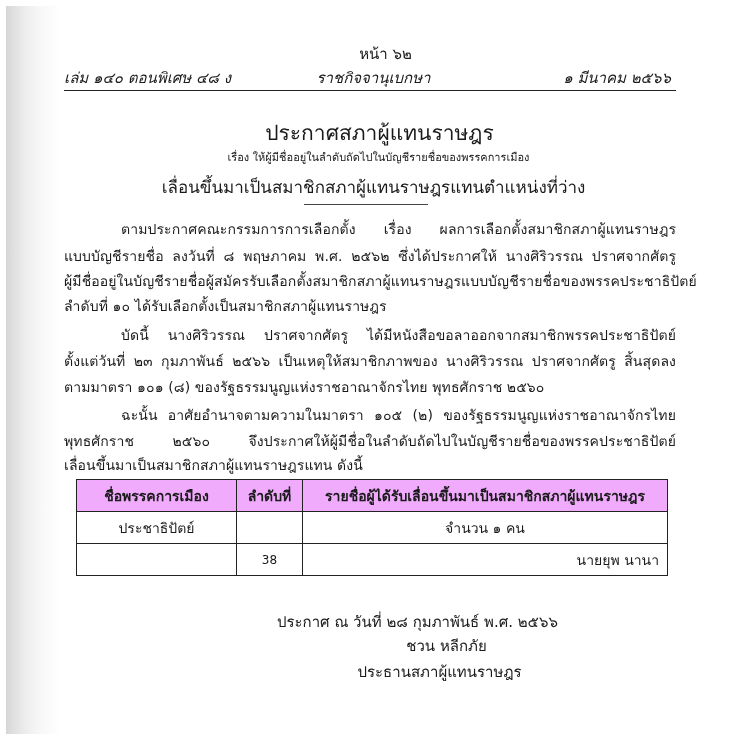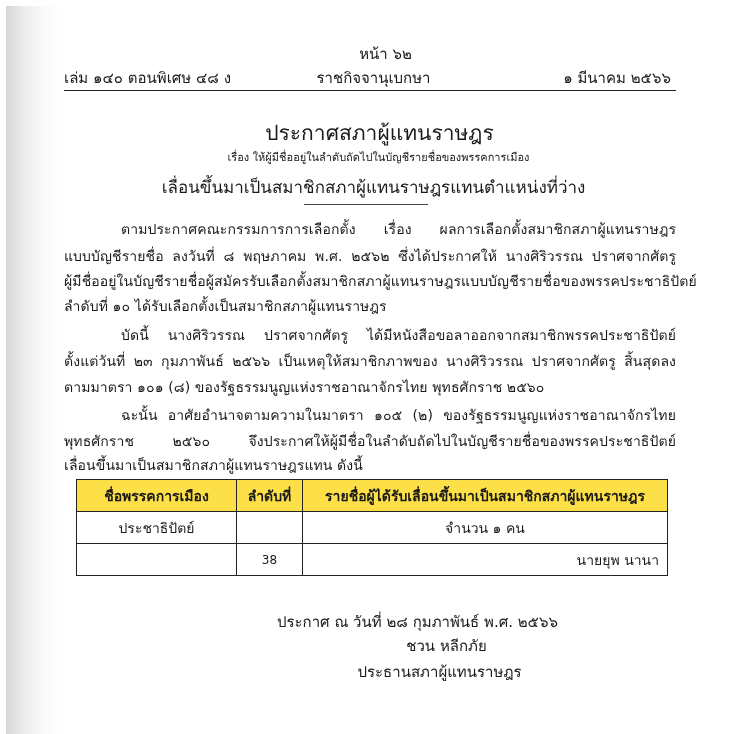--- a/index.html
+++ b/index.html
@@ -12,41 +12,41 @@
       font-family: "DejaVu Sans", "Liberation Sans", sans-serif;
       color: #1a1a1a;
     }
     .page-bg {
       position: absolute; inset: 0;
       background: linear-gradient(to right, #d6d6d6 0px, #ececec 18px, #f8f8f8 35px, #ffffff 55px, #ffffff 100%);
     }
     .abs { position: absolute; white-space: nowrap; }
 
     .page-number { left: 0; width: 735px; top: 36px; text-align: center; font-size: 15px; padding-left: 24px; }
-    .hdr { top: 60px; font-size: 15px; }
+    .hdr { top: 60px; font-size: 15px; font-style: italic; }
     .hdr-vol { left: 58px; }
     .hdr-gazette { left: 0; width: 735px; text-align: center; }
     .hdr-date { right: 66px; }
     .hdr-rule { position: absolute; left: 58px; width: 612px; top: 84px; height: 1px; background: #222; }
 
     .title { left: 0; width: 735px; text-align: center; top: 110px; font-size: 21px; padding-left: 12px; }
     .subject1 { left: 0; width: 735px; text-align: center; top: 142px; font-size: 11px; padding-left: 10px; }
     .subject2 { left: 0; width: 735px; text-align: center; top: 167px; font-size: 17px; }
     .title-rule { position: absolute; left: 298px; width: 124px; top: 198px; height: 1px; background: #444; }
 
     .para-line { font-size: 14px; left: 58px; width: 612px; letter-spacing: 0.1px; }
     .para-line.indent { left: 115px; width: 555px; }
     .justify { text-align: justify; text-align-last: justify; }
 
     .tbl {
       position: absolute; left: 70px; top: 473px; width: 592px;
       border-collapse: collapse; font-size: 14px;
     }
     .tbl th, .tbl td { border: 1.3px solid #222; height: 32px; padding: 0 8px; }
-    .tbl th { background: #fde047; font-weight: bold; text-align: center; }
+    .tbl th { background: #f0abfc; font-weight: bold; text-align: center; }
     .tbl td.center { text-align: center; }
     .tbl td.left { text-align: right; }
     .col1 { width: 160px; }
     .col2 { width: 66px; }
     .tbl td.rank { font-size: 12px; }
 
     .sign { left: 0; width: 735px; text-align: center; font-size: 15px; }
     .sign1 { top: 604px; padding-left: 88px; }
     .sign2 { top: 628px; padding-left: 146px; }
     .sign3 { top: 654px; padding-left: 132px; text-align: center; }

